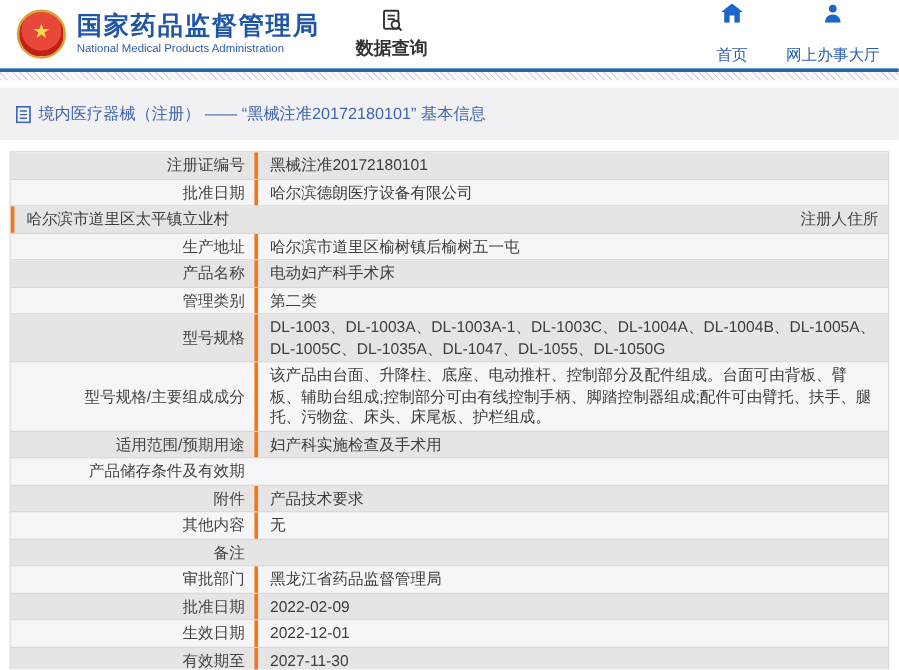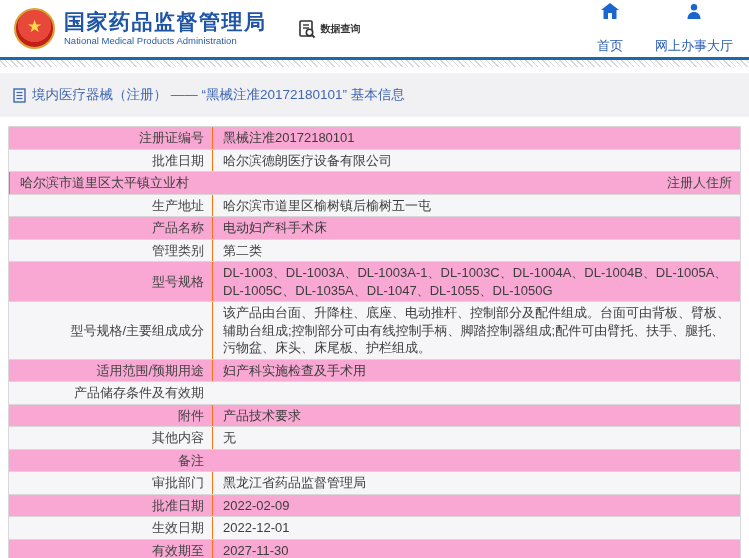--- a/index.html
+++ b/index.html
@@ -11,48 +11,48 @@
   .brand { display: flex; align-items: center; gap: 9px; cursor: pointer; }
   .emblem { width: 41px; height: 41px; border-radius: 50%; flex: 0 0 41px;
             background: radial-gradient(circle at 50% 42%, #e8483a 0 58%, #c21f17 59% 100%);
             border: 2px solid #d8a43a; display: flex; align-items: center; justify-content: center; }
   .emblem .star { color: #ffd94d; font-size: 17px; line-height: 1; transform: translateY(-2px); }
   .brand-text { display: flex; flex-direction: column; line-height: 1.15; }
   .brand-cn { font-size: 21px; font-weight: bold; color: #1e55a5; letter-spacing: 1.5px; }
   .brand-en { font-size: 9.5px; color: #2a5caa; margin-top: 2px; }
 
   .data-query { display: flex; align-items: center; gap: 4px; margin-left: 30px;
-                font-size: 10px; font-weight: bold; color: #333; cursor: pointer; }
+                font-size: 15px; font-weight: bold; color: #333; cursor: pointer; flex-direction: column; }
 
   .nav { margin-left: auto; display: flex; gap: 32px; padding-right: 4px; }
   .nav-item { display: flex; flex-direction: column; align-items: center; gap: 18px;
               font-size: 13px; color: #2a5db5; cursor: pointer; white-space: nowrap; }
   .nav-item svg { display: block; }
 
   
   .blue-line { height: 3px; background: #1c68ad; }
   .dotted-strip { height: 7px; background:
       repeating-linear-gradient(45deg, #d7d7dc 0 1px, transparent 1px 4px); }
   .gap1 { height: 6px; background: #fff; }
 
   
   .section-bar { height: 44px; background: #f1f1f4; display: flex; align-items: center;
                  gap: 6px; padding-left: 13px; font-size: 13.5px; color: #3f66b0; }
   .section-bar svg { flex: 0 0 auto; }
   .gap2 { height: 9px; background: #fff; }
 
   
   .detail-table { margin: 0 8px; border: 1px solid #d8d8d8; }
-  .trow { display: flex; min-height: 22px; border-bottom: 1px solid #d8d8d8; background: #f9a8d4; }
+  .trow { display: flex; min-height: 22px; border-bottom: 1px solid #d8d8d8; background: #e5e5e5; }
   .trow:last-child { border-bottom: none; }
   .trow:nth-child(even) { background: #f6f6f8; }
   .cell { font-size: 13px; line-height: 17.5px; display: flex; align-items: center; }
   .cell.label { width: 203px; flex: 0 0 203px; justify-content: flex-end; text-align: right;
                 padding: 2px 8px 2px 4px; color: #444; }
-  .cell.value { flex: 1 1 auto; border-left: 1px solid #f97316; padding: 2px 10px;
+  .cell.value { flex: 1 1 auto; border-left: 3px solid #f97316; padding: 2px 10px;
                 color: #3d3d3d; word-break: break-all; }
   .trow.empty .cell.value { border-left: none; }
 </style>
 </head>
 <body>
 
 <div class="header">
   <div class="brand">
     <div class="emblem">
       <span class="star">★</span>

